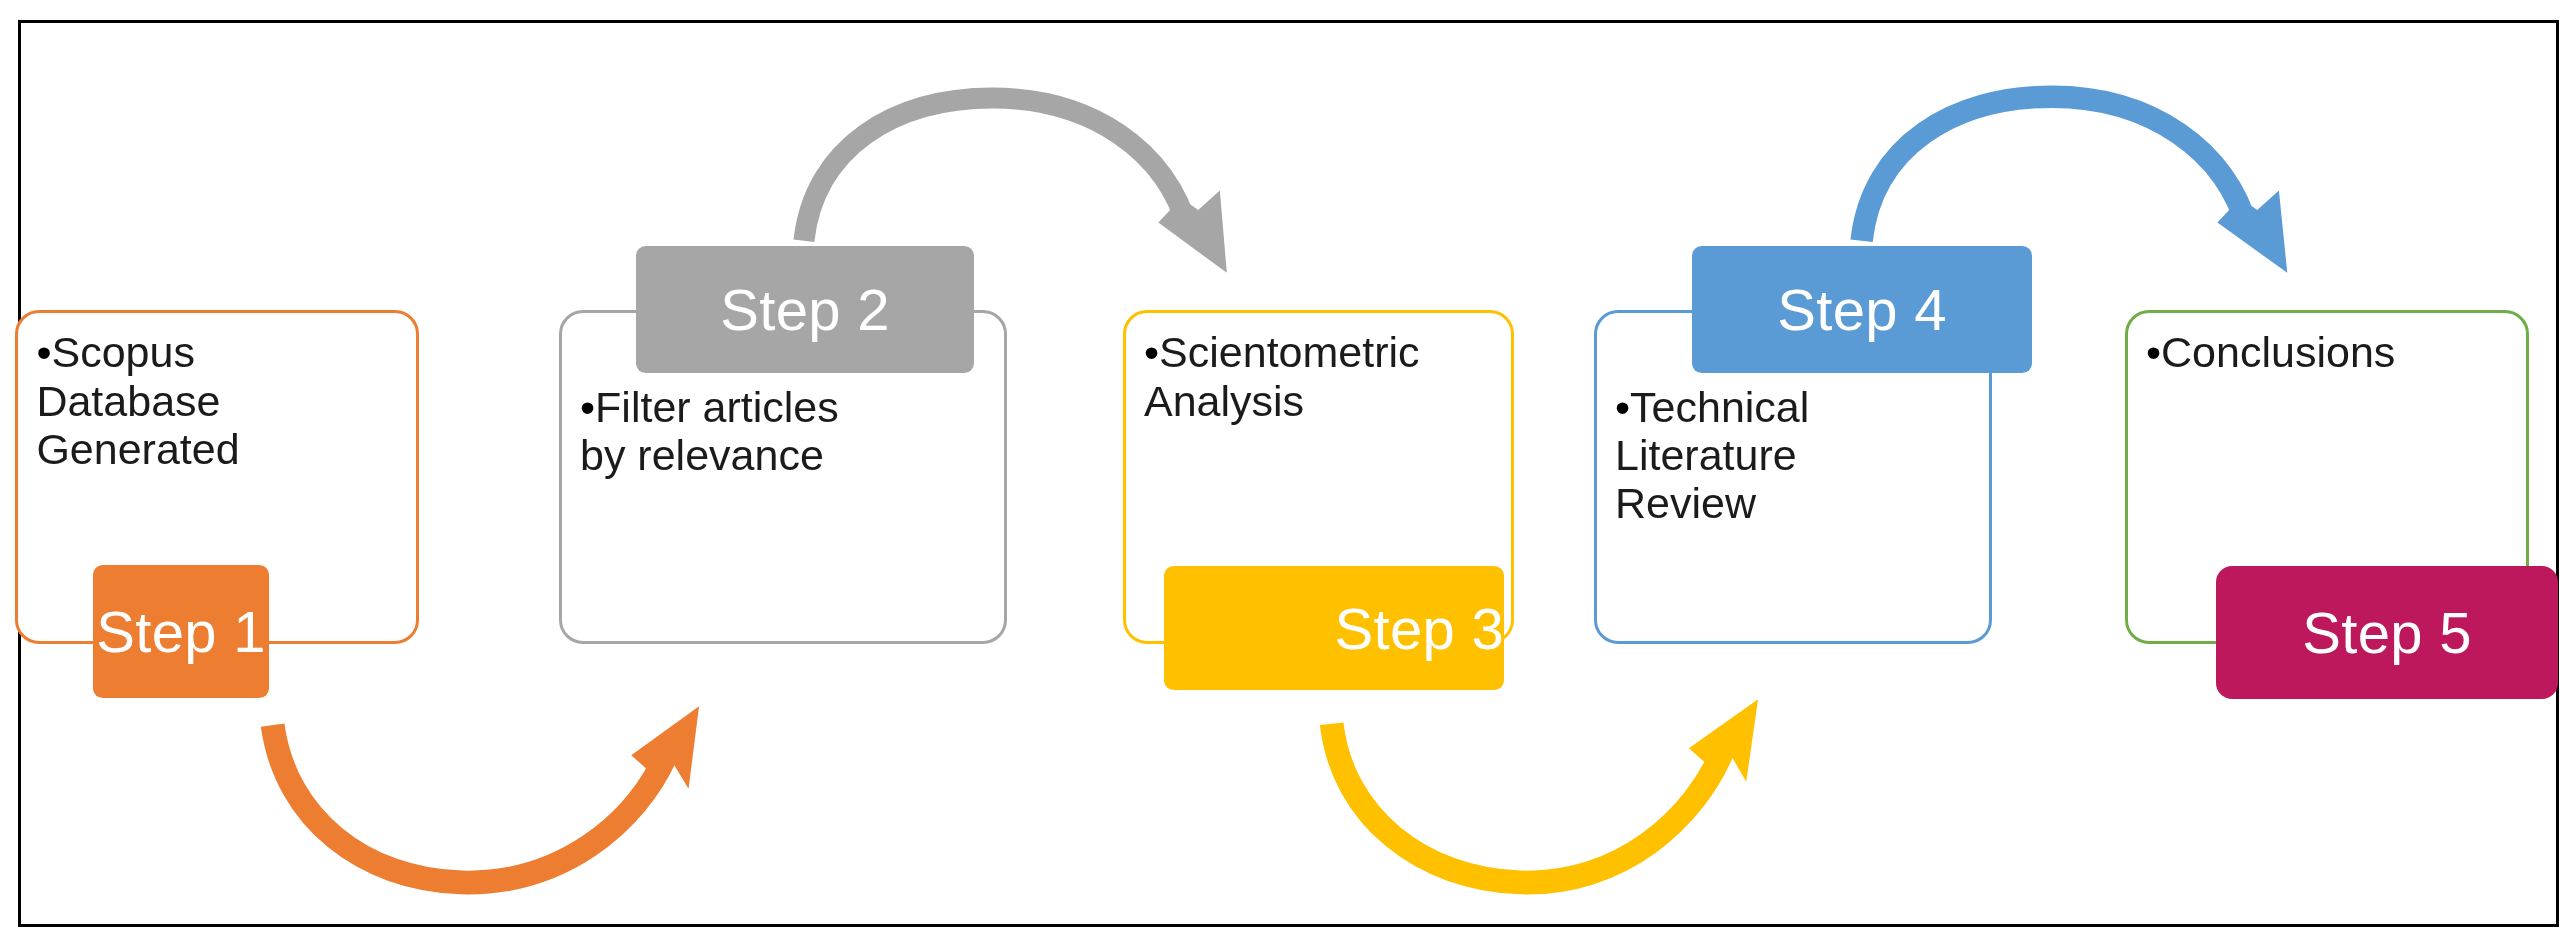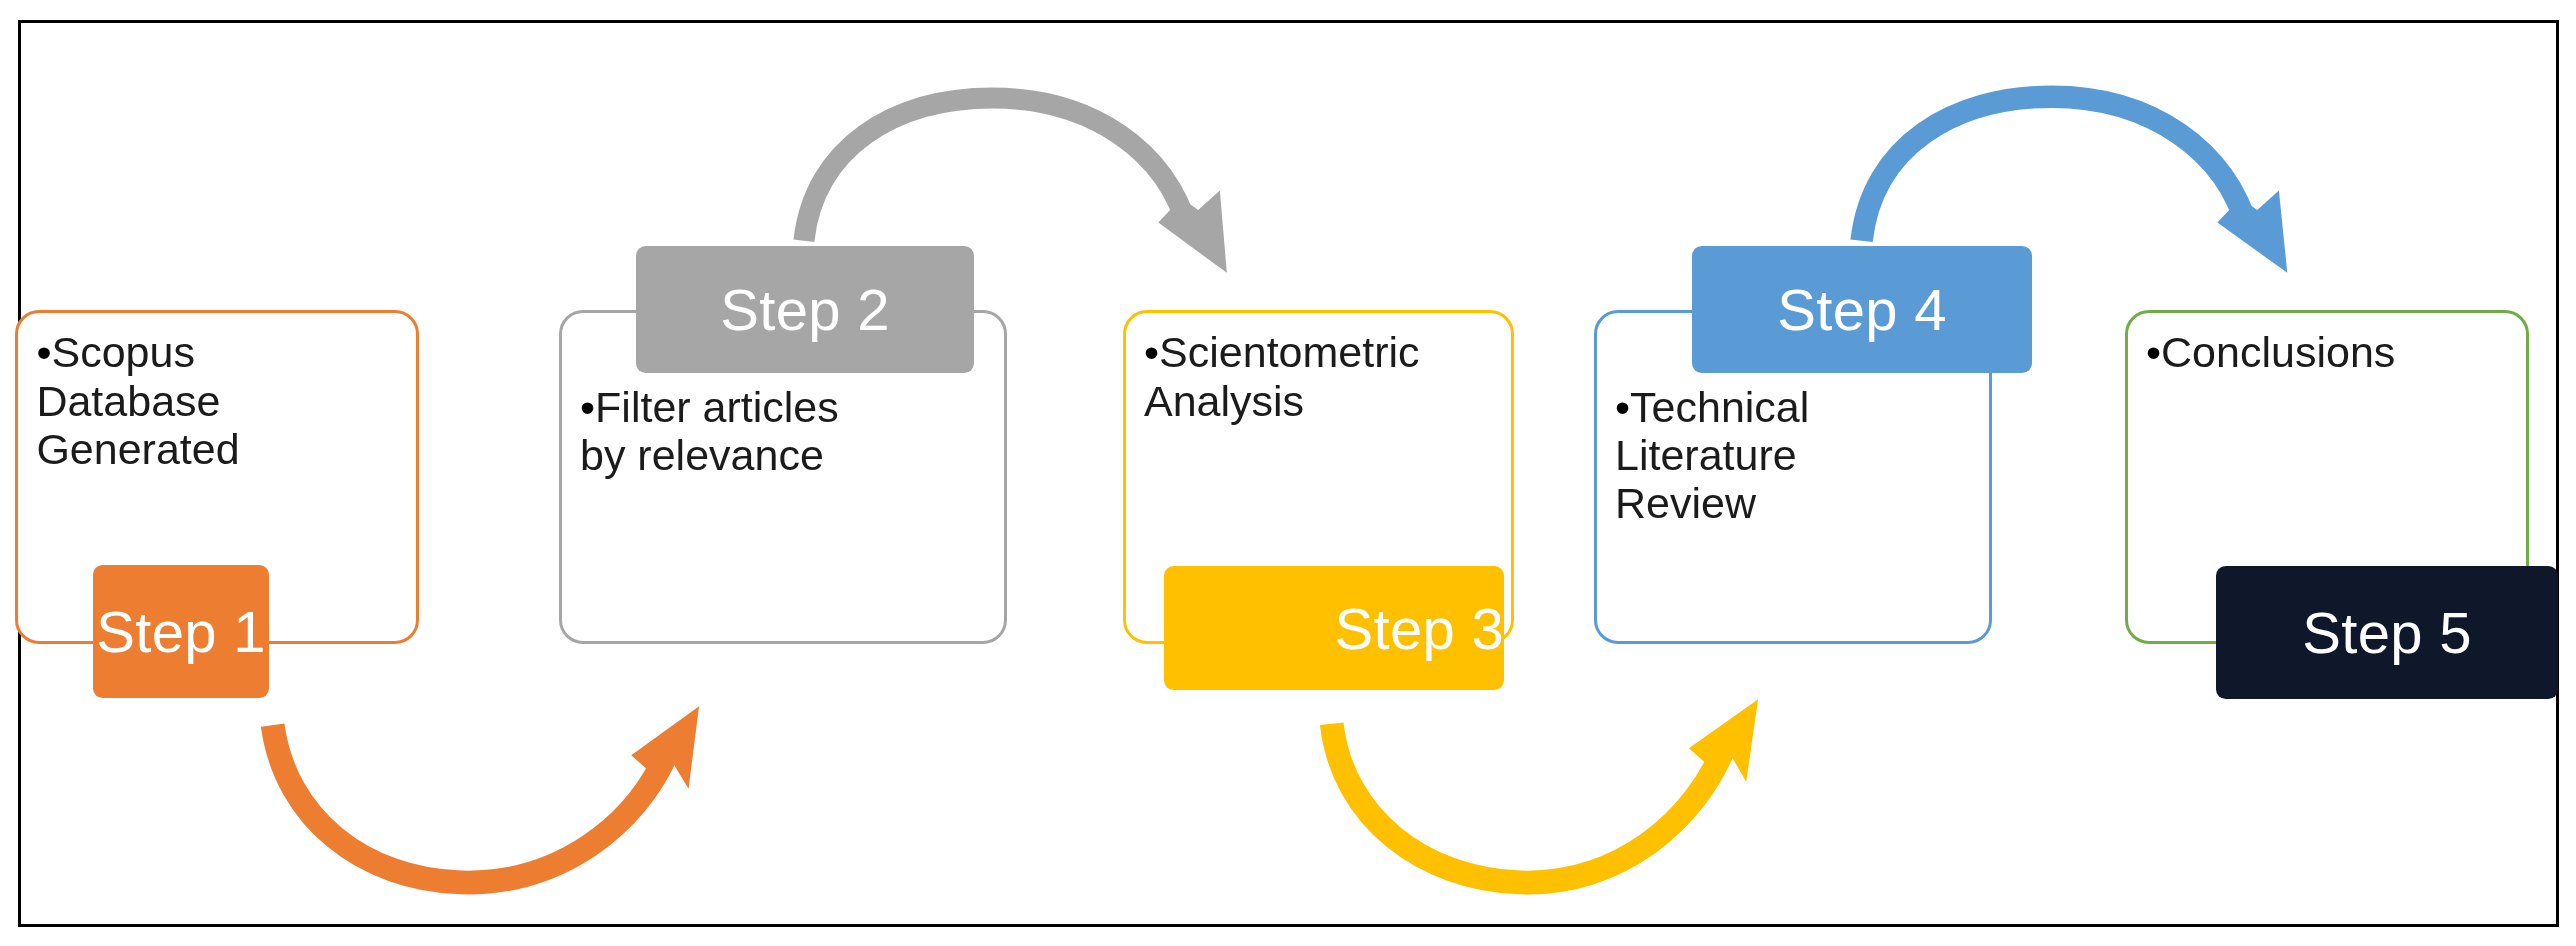--- a/index.html
+++ b/index.html
@@ -161,19 +161,19 @@
     </div>
     <div class="tab" style="left:1692px; top:246px; width:340px; height:127px; background:#5B9BD5;">
       <span>Step 4</span>
     </div>
   </div>
 
   <div class="stage-group">
     <div class="card" style="left:2125px; top:310px; width:404px; height:334px; border-color:#70AD47;">
       <div class="card-text"><span class="bullet">•</span><span>Conclusions</span></div>
     </div>
-    <div class="tab" style="left:2216px; top:566px; width:342px; height:133px; background:#0f172a;">
+    <div class="tab" style="left:2216px; top:566px; width:342px; height:133px; background:#be185d;border-radius:16px;">
       <span>Step 5</span>
     </div>
   </div>
 
 </div>
 
 
 </body></html>

